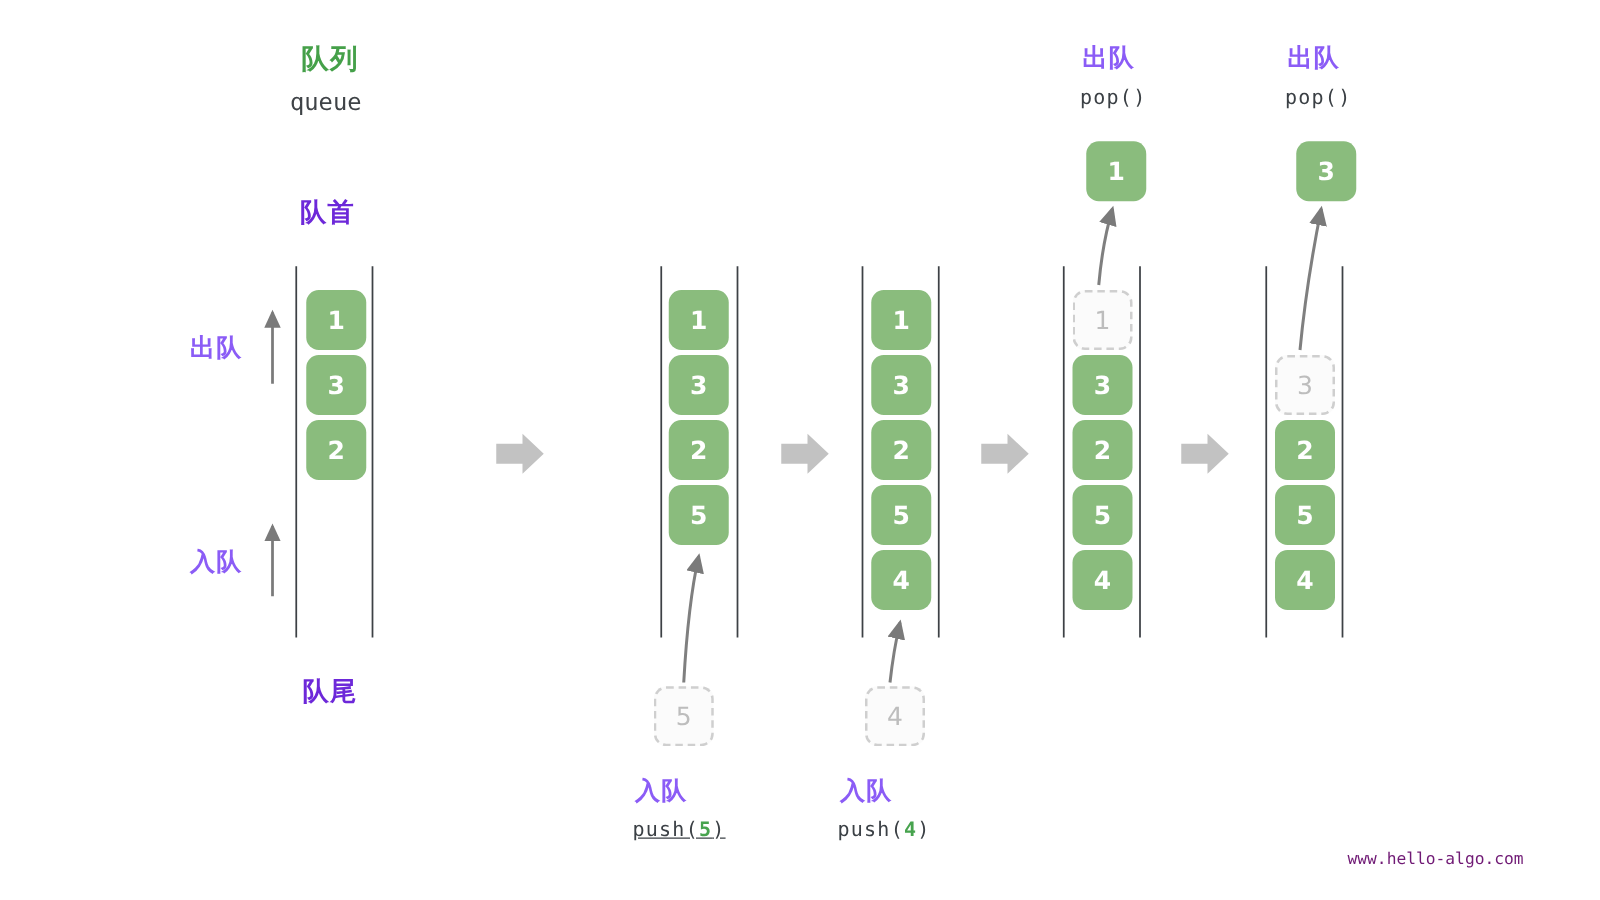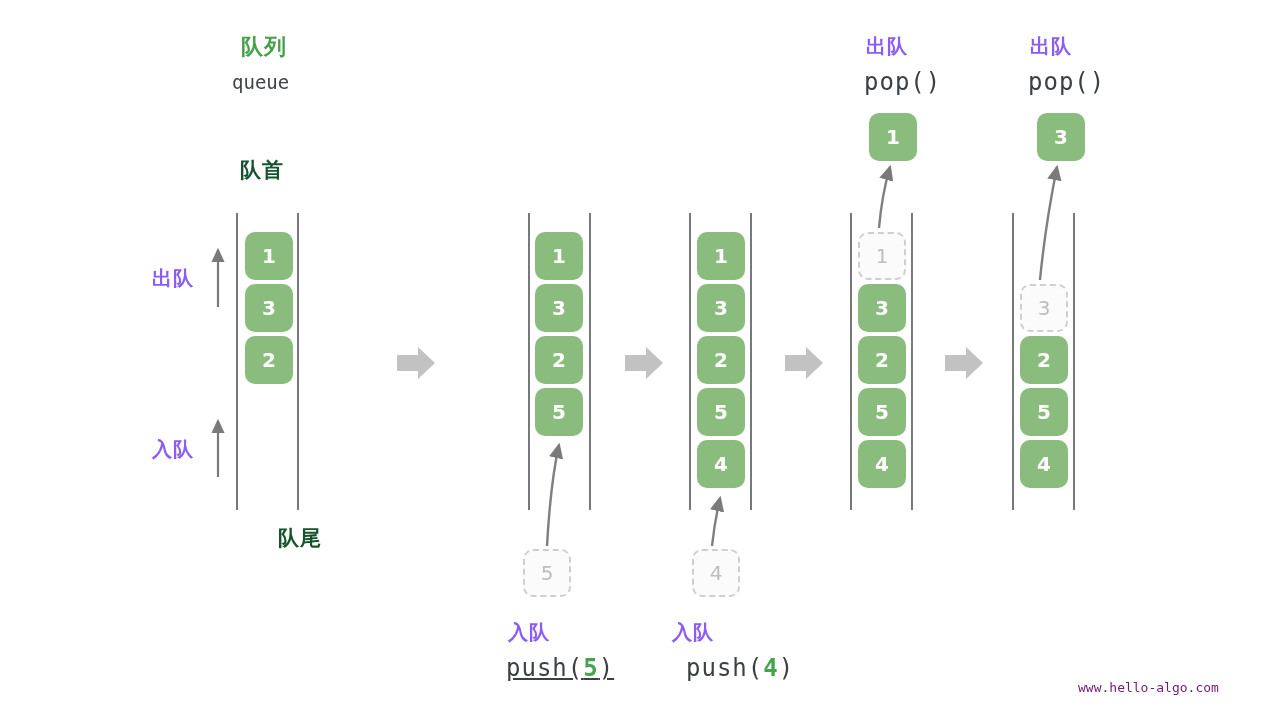--- a/index.html
+++ b/index.html
@@ -4,23 +4,23 @@
 <style>
   html,body{margin:0;padding:0;background:#ffffff;}
   #canvas{
     position:relative;width:1280px;height:720px;background:#ffffff;
     font-family:"DejaVu Sans","Liberation Sans",sans-serif;overflow:hidden;
   }
   .abs{position:absolute;}
   
   .title-zh{font-size:22px;font-weight:700;color:#45a049;letter-spacing:1px;}
   .title-en{font-size:19px;color:#3f4347;font-family:"DejaVu Sans Mono",monospace;}
-  .zh-label{font-size:21px;font-weight:700;color:#14532d;letter-spacing:1px;}
+  .zh-label{font-size:21px;font-weight:700;color:#6d28d9;letter-spacing:1px;}
   .op-zh{font-size:20px;font-weight:700;color:#8b5cf6;letter-spacing:1px;}
-  .op-code{font-size:24px;color:#3b4045;font-family:"DejaVu Sans Mono",monospace;letter-spacing:1px;}
+  .op-code{font-size:16px;color:#3b4045;font-family:"DejaVu Sans Mono",monospace;letter-spacing:1px;}
   .arg-green{color:#47a34e;font-weight:700;}
   .watermark{font-size:13px;color:#701a75;font-family:"DejaVu Sans Mono",monospace;}
   
   .cell{
     position:absolute;width:48px;height:48px;border-radius:10px;
     background:#8abc7d;color:#ffffff;display:flex;align-items:center;justify-content:center;
     font-size:20px;font-weight:600;
   }
   .cell.ghost{
     background:#fbfbfb;border:2px dashed #cfcfcf;color:#bdbdbd;
@@ -70,21 +70,21 @@
       <polygon points="0,8 21,8 21,0 38,16 21,32 21,24 0,24" transform="translate(625,347)"></polygon>
       <polygon points="0,8 21,8 21,0 38,16 21,32 21,24 0,24" transform="translate(785,347)"></polygon>
       <polygon points="0,8 21,8 21,0 38,16 21,32 21,24 0,24" transform="translate(945,347)"></polygon>
     </g>
   </svg>
 
   <div class="abs title-zh" style="left:241px;top:32px;">队列</div>
   <div class="abs title-en" style="left:232px;top:71px;">queue</div>
 
   <div class="abs zh-label" style="left:240px;top:156px;">队首</div>
-  <div class="abs zh-label" style="left:242px;top:524px;margin-left:36px;">队尾</div>
+  <div class="abs zh-label" style="left:242px;top:539px;">队尾</div>
   <div class="abs op-zh" style="left:152px;top:265px;">出队</div>
   <div class="abs op-zh" style="left:152px;top:436px;">入队</div>
 
   <div class="cell" style="left:245px;top:232px;">1</div>
   <div class="cell" style="left:245px;top:284px;">3</div>
   <div class="cell" style="left:245px;top:336px;">2</div>
 
   <div class="cell" style="left:535px;top:232px;">1</div>
   <div class="cell" style="left:535px;top:284px;">3</div>
   <div class="cell" style="left:535px;top:336px;">2</div>
@@ -108,21 +108,21 @@
   <div class="cell ghost" style="left:1020px;top:284px;">3</div>
   <div class="cell" style="left:1020px;top:336px;">2</div>
   <div class="cell" style="left:1020px;top:388px;">5</div>
   <div class="cell" style="left:1020px;top:440px;">4</div>
   <div class="cell" style="left:1037px;top:113px;">3</div>
 
   <div class="abs op-zh" style="left:508px;top:619px;">入队</div>
   <div class="abs op-code" style="left:506px;top:654px;text-decoration:underline;"><span>push(</span><span class="arg-green">5</span><span>)</span></div>
 
   <div class="abs op-zh" style="left:672px;top:619px;">入队</div>
-  <div class="abs op-code" style="left:670px;top:654px;margin-left:16px;"><span>push(</span><span class="arg-green">4</span><span>)</span></div>
+  <div class="abs op-code" style="left:670px;top:654px;"><span>push(</span><span class="arg-green">4</span><span>)</span></div>
 
   <div class="abs op-zh" style="left:866px;top:33px;">出队</div>
   <div class="abs op-code" style="left:864px;top:68px;">pop()</div>
   <div class="abs op-zh" style="left:1030px;top:33px;">出队</div>
   <div class="abs op-code" style="left:1028px;top:68px;">pop()</div>
 
   <div class="abs watermark" style="left:1078px;top:680px;">www.hello-algo.com</div>
 
 </div>
 

